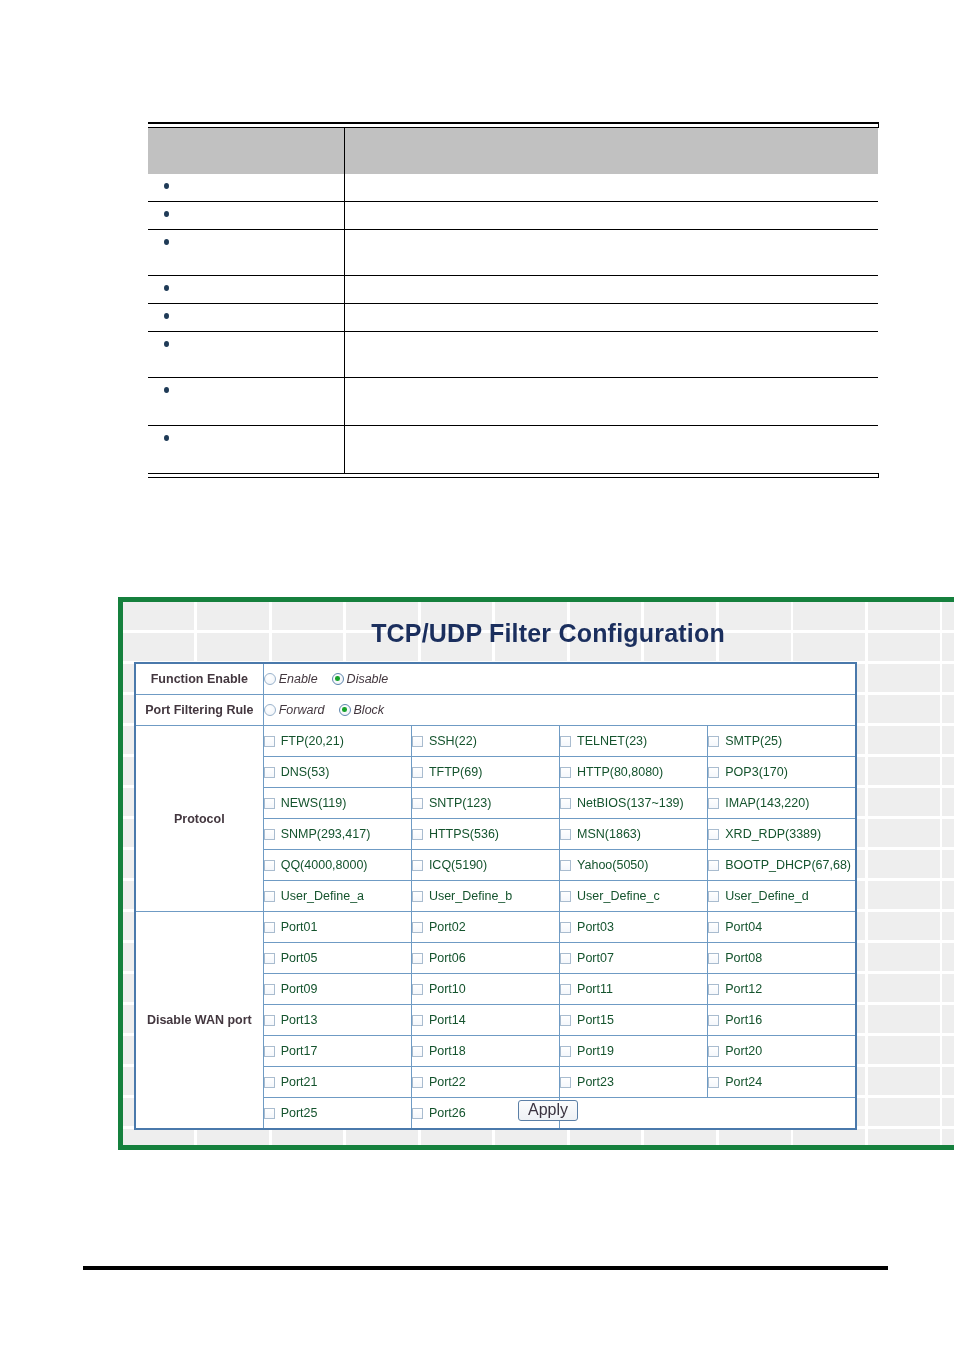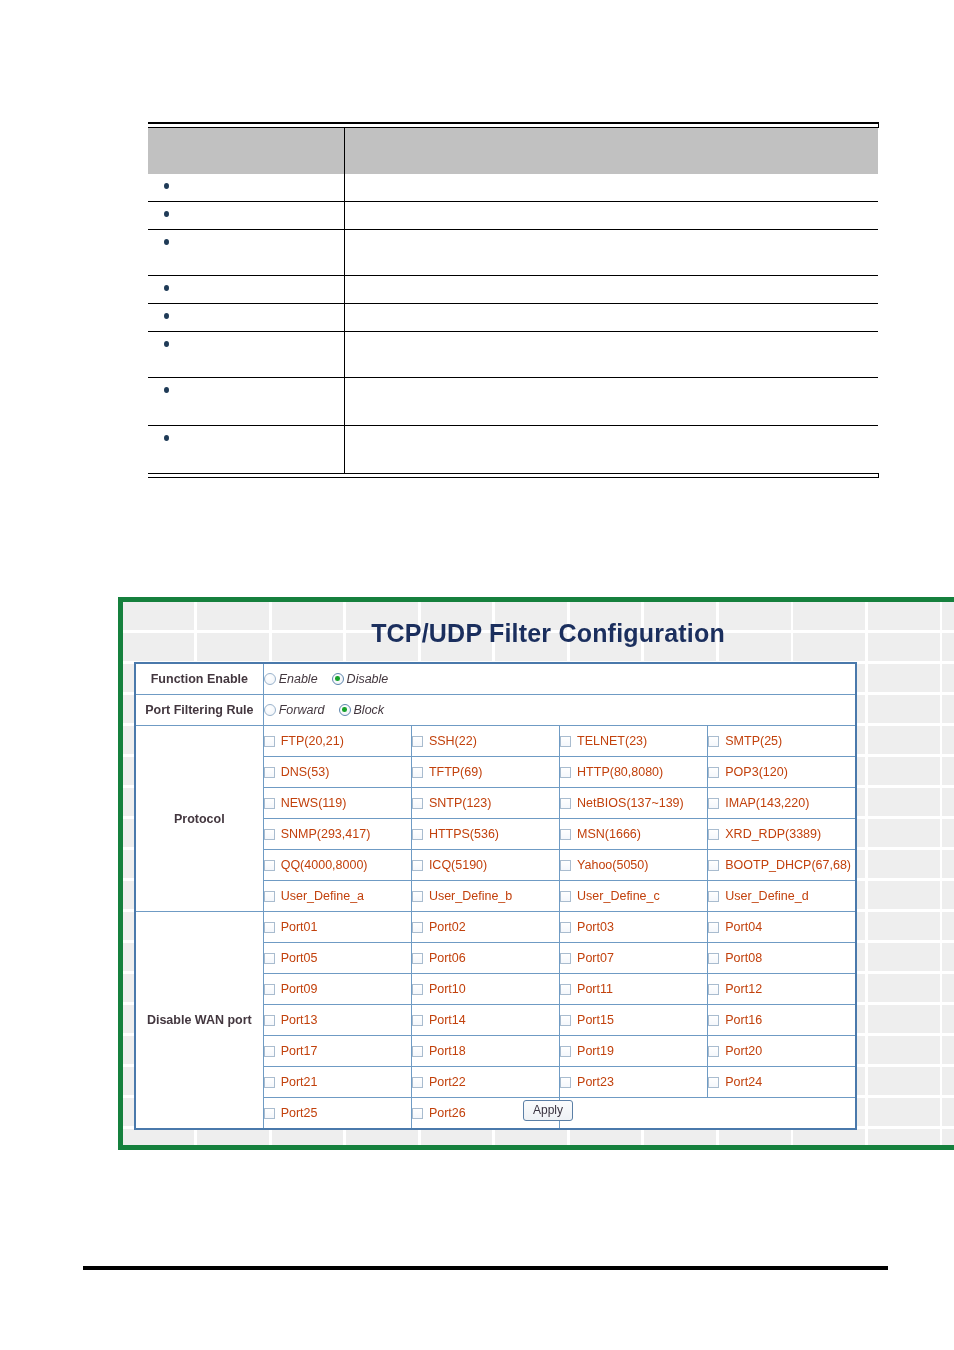--- a/index.html
+++ b/index.html
@@ -200,33 +200,33 @@
   .cb-item { display: flex; align-items: center; gap: 6px; }
   .checkbox {
     display: inline-block;
     width: 11px;
     height: 11px;
     box-sizing: border-box;
     border: 1.2px solid #a9bccf;
     background: linear-gradient(to bottom, #ffffff, #f4f7fb);
     flex: none;
   }
-  .cb-label { font-size: 12.5px; color: #c2410c; white-space: nowrap; }
+  .cb-label { font-size: 12.5px; color: #14532d; white-space: nowrap; }
 
   
   #apply-wrap {
     position: absolute;
     left: 0; right: 0;
     top: 498px;
     text-align: center;
   }
   #apply-btn {
     display: inline-block;
     font-family: "Liberation Sans", sans-serif;
-    font-size: 12px;
+    font-size: 16px;
     color: #3a3340;
     padding: 2px 9px 3px 9px;
     background: linear-gradient(to bottom, #fbfcfd, #eef1f5);
     border: 1.3px solid #5b7fa6;
     border-radius: 3px;
     line-height: 14px;
     cursor: pointer;
   }
 
   
@@ -409,21 +409,21 @@
           </td>
           <td class="opt-cell">
             <label class="cb-item">
               <span class="checkbox"></span>
               <span class="cb-label">HTTP(80,8080)</span>
             </label>
           </td>
           <td class="opt-cell">
             <label class="cb-item">
               <span class="checkbox"></span>
-              <span class="cb-label">POP3(120)</span>
+              <span class="cb-label">POP3(170)</span>
             </label>
           </td>
         </tr>
         <tr>
           <td class="opt-cell">
             <label class="cb-item">
               <span class="checkbox"></span>
               <span class="cb-label">NEWS(119)</span>
             </label>
           </td>
@@ -455,21 +455,21 @@
           </td>
           <td class="opt-cell">
             <label class="cb-item">
               <span class="checkbox"></span>
               <span class="cb-label">HTTPS(536)</span>
             </label>
           </td>
           <td class="opt-cell">
             <label class="cb-item">
               <span class="checkbox"></span>
-              <span class="cb-label">MSN(1666)</span>
+              <span class="cb-label">MSN(1863)</span>
             </label>
           </td>
           <td class="opt-cell">
             <label class="cb-item">
               <span class="checkbox"></span>
               <span class="cb-label">XRD_RDP(3389)</span>
             </label>
           </td>
         </tr>
         <tr>

